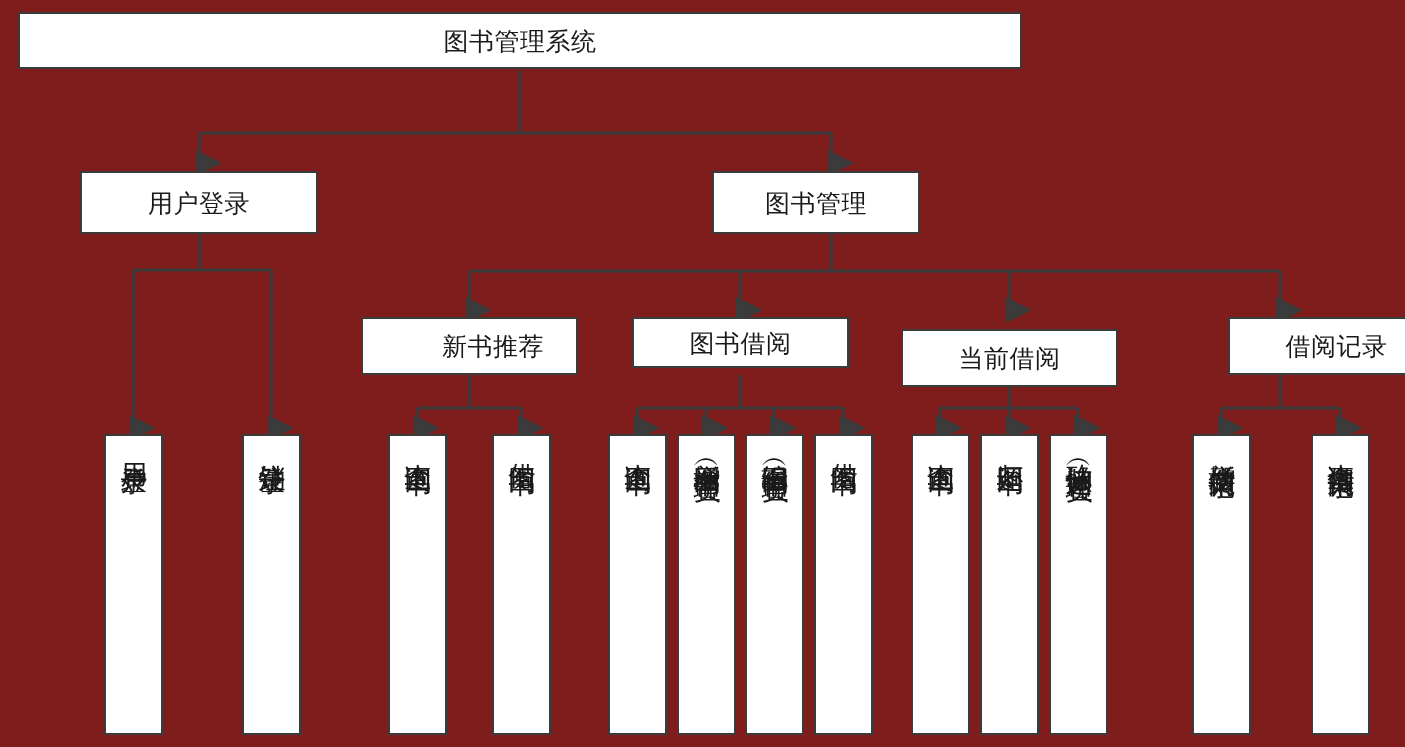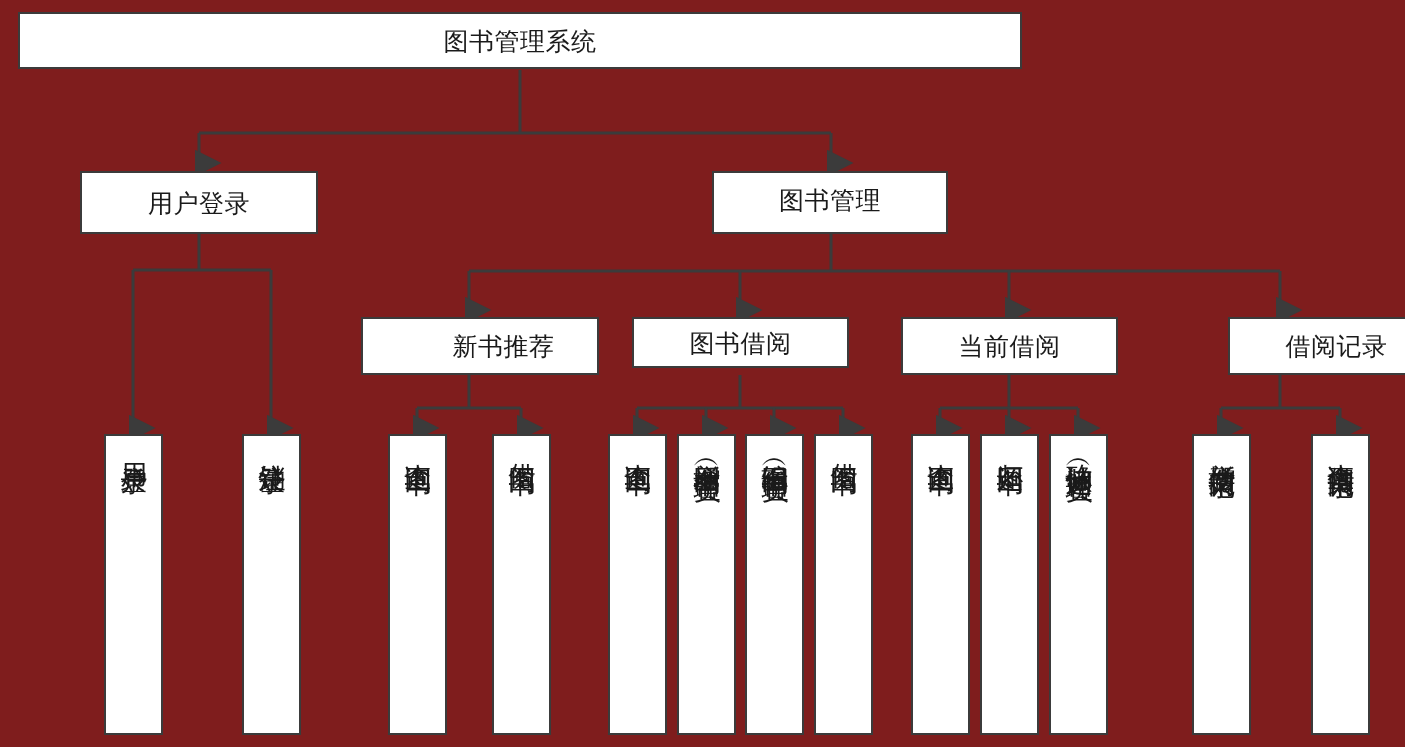--- a/index.html
+++ b/index.html
@@ -128,31 +128,31 @@
     </g>
   </svg>
 
   <div class="node horiz root" style="left:18px; top:12px; width:1004px; height:57px;">
     <span class="node-label">图书管理系统</span>
   </div>
 
   <div class="node horiz" style="left:80px; top:171px; width:238px; height:63px;">
     <span class="node-label">用户登录</span>
   </div>
-  <div class="node horiz" style="left:712px; top:171px; width:236px; height:63px;font-family:Liberation Mono, monospace;">
+  <div class="node horiz" style="left:712px; top:171px; width:208px; height:63px;">
     <span class="node-label">图书管理</span>
   </div>
 
-  <div class="node horiz" style="left:361px; top:317px; width:238px; height:58px;padding-left:47px;">
+  <div class="node horiz" style="left:361px; top:317px; width:217px; height:58px;padding-left:47px;">
     <span class="node-label">新书推荐</span>
   </div>
   <div class="node horiz" style="left:632px; top:317px; width:217px; height:51px;">
     <span class="node-label">图书借阅</span>
   </div>
-  <div class="node horiz" style="left:901px; top:317px; width:217px; height:58px;">
+  <div class="node horiz" style="left:901px; top:329px; width:217px; height:58px;">
     <span class="node-label">当前借阅</span>
   </div>
   <div class="node horiz" style="left:1228px; top:317px; width:217px; height:58px;">
     <span class="node-label">借阅记录</span>
   </div>
 
   <div class="node vert" style="left:104px; top:434px; width:59px; height:301px;">
     <span class="node-label">用户登录</span>
   </div>
   <div class="node vert" style="left:242px; top:434px; width:59px; height:301px;">

